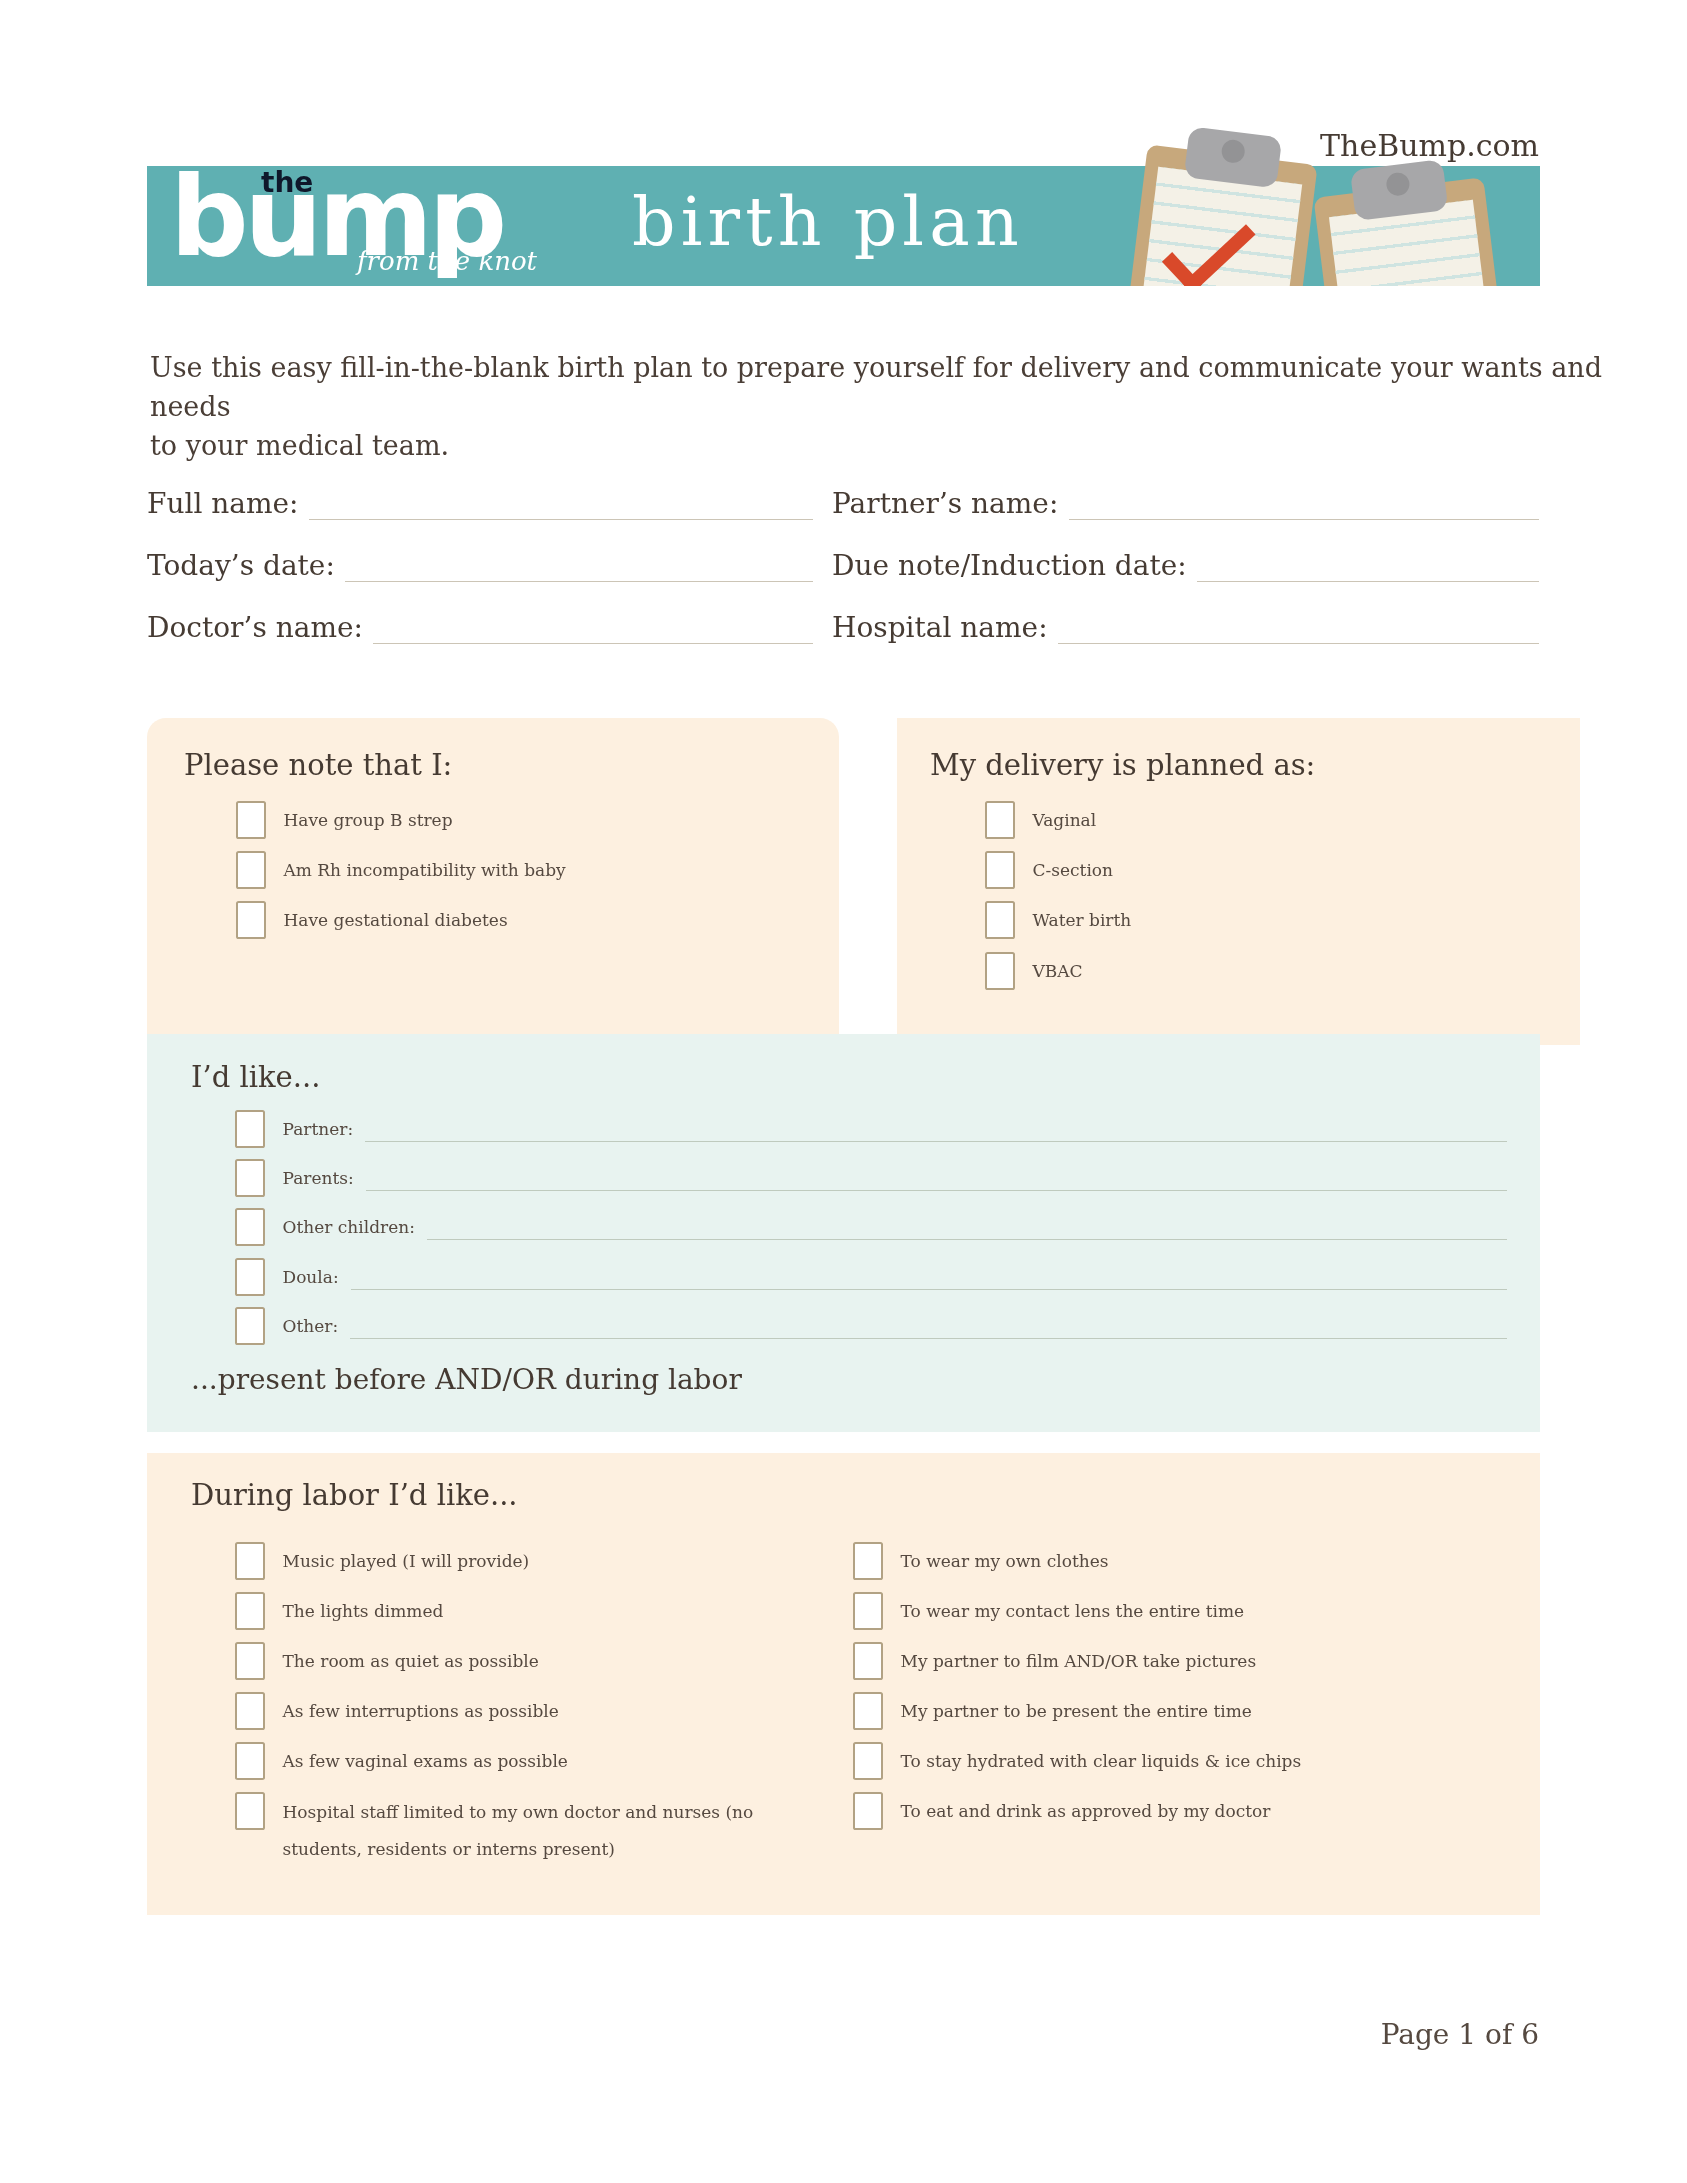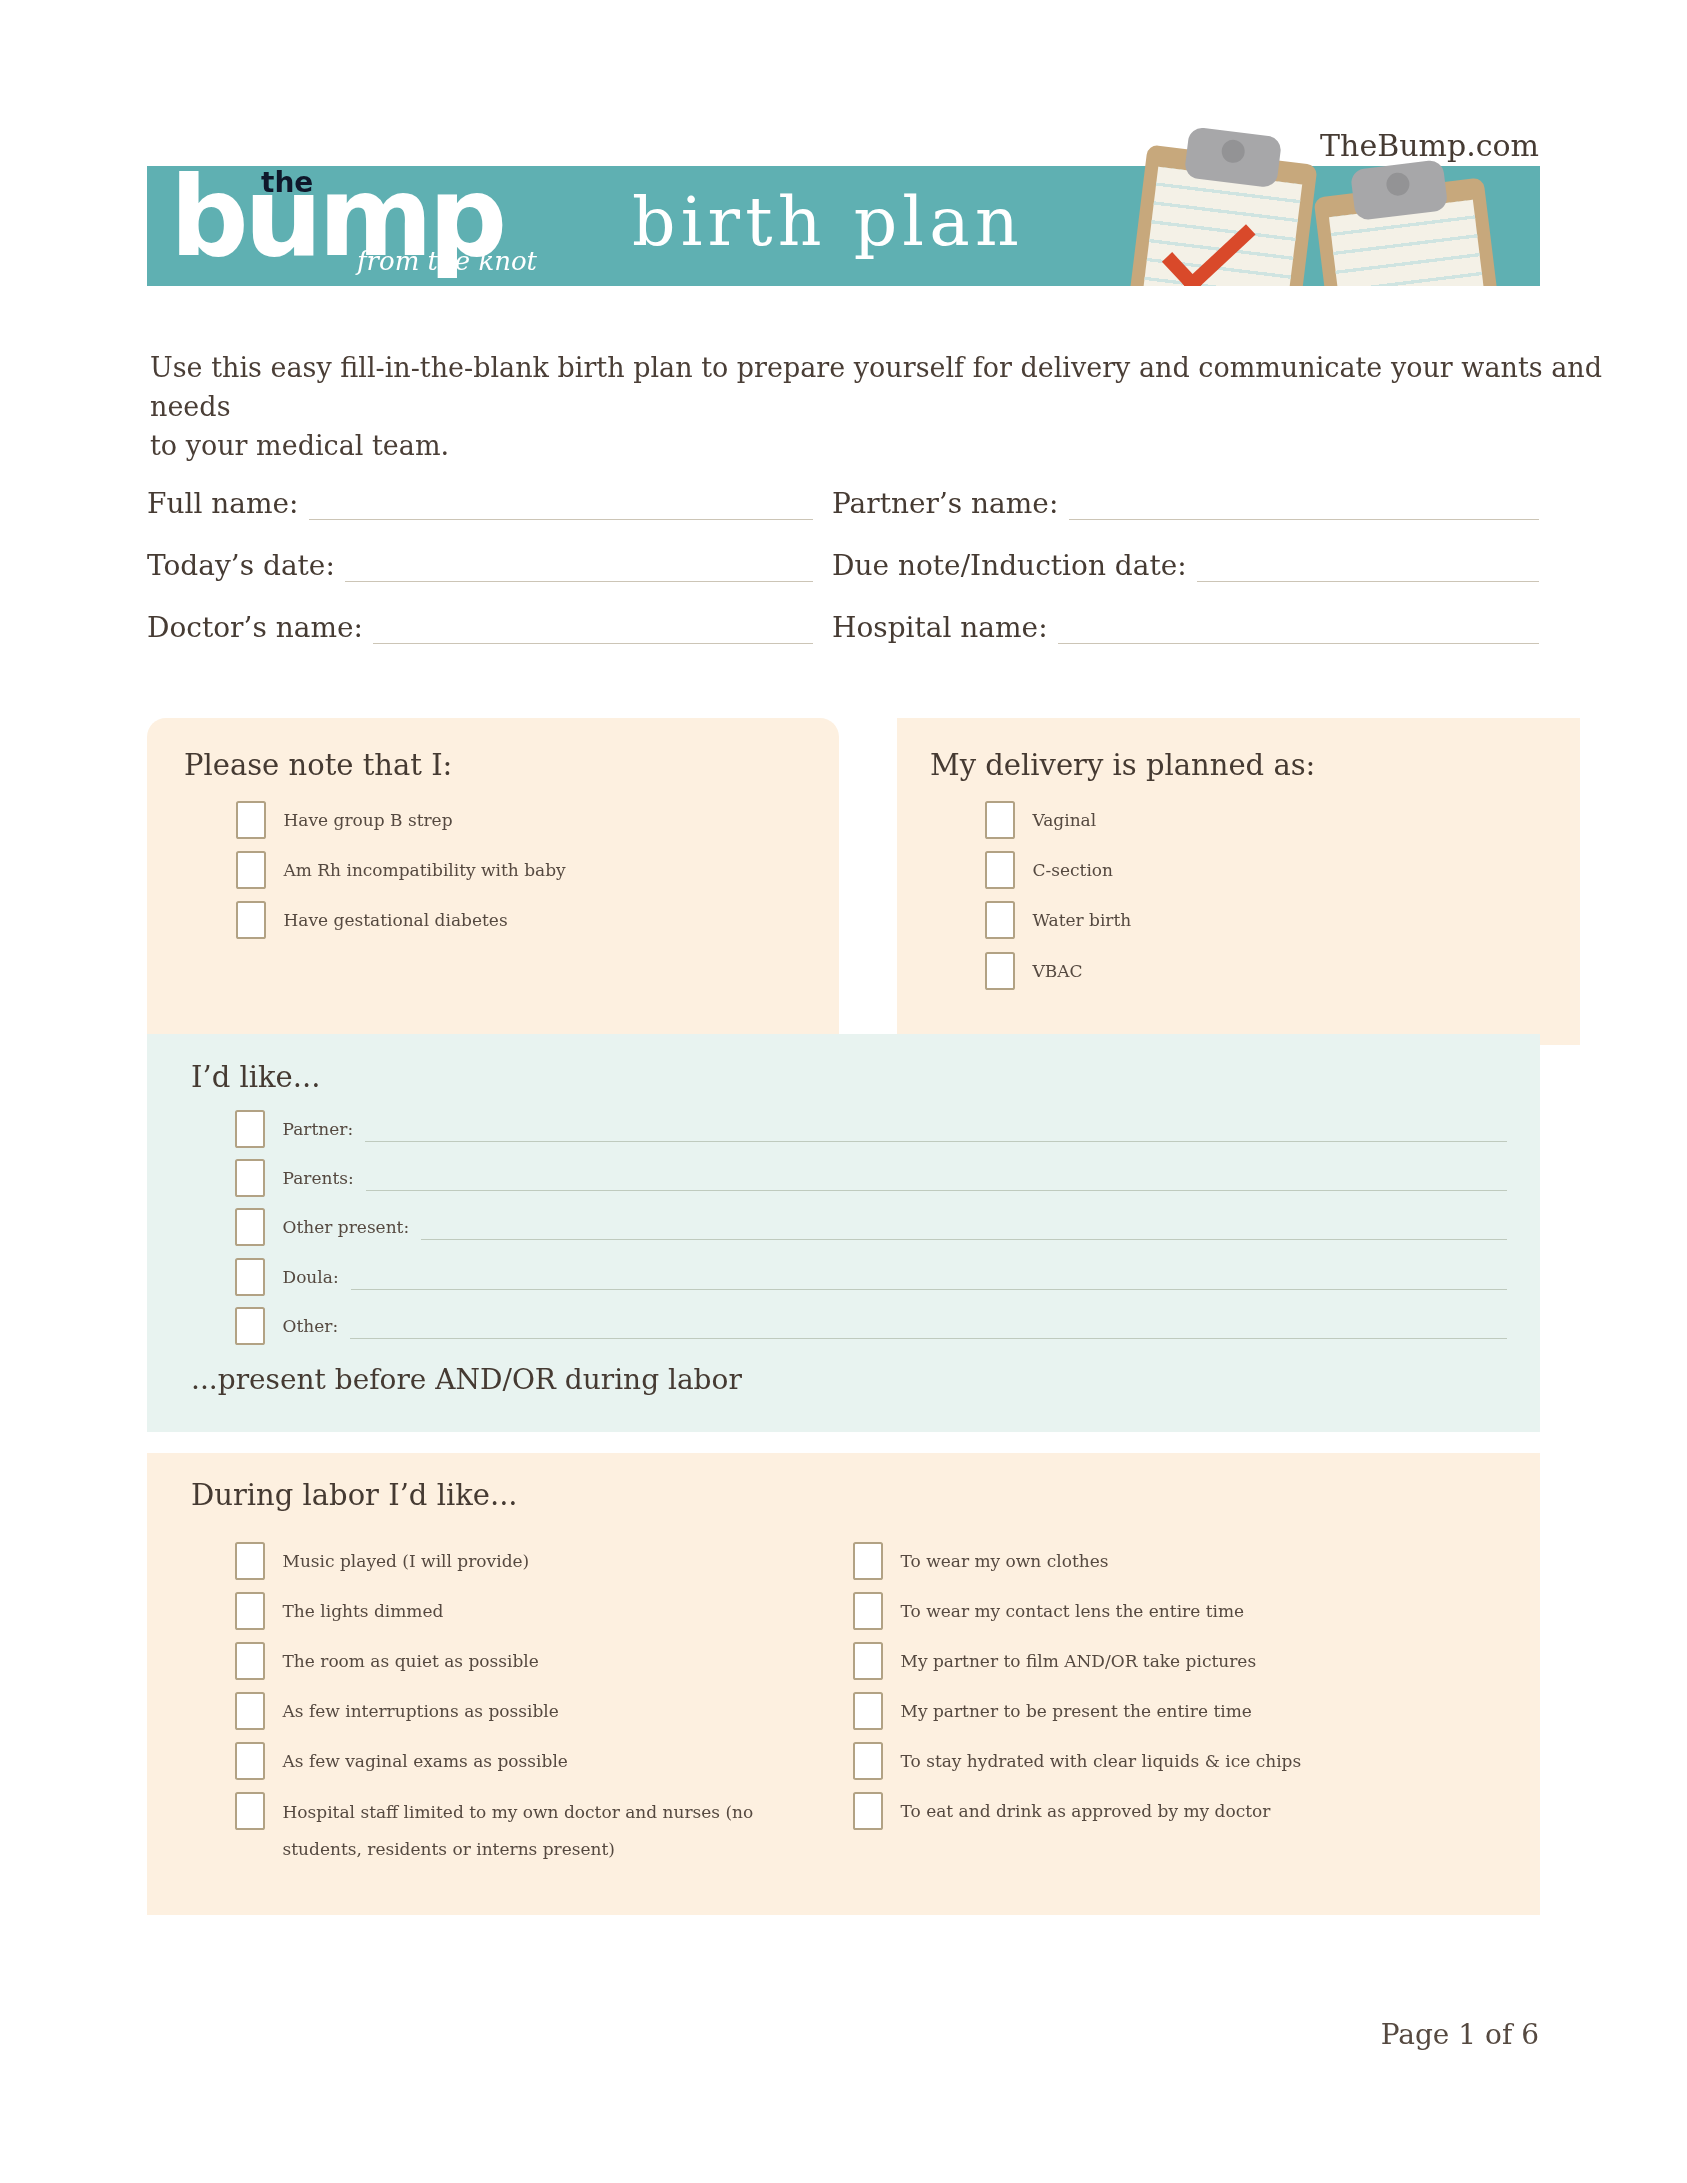--- a/index.html
+++ b/index.html
@@ -178,21 +178,21 @@
         <span class="clabel">Partner:</span>
         <span class="cline"></span>
       </div>
       <div class="citem">
         <span class="cbox"></span>
         <span class="clabel">Parents:</span>
         <span class="cline"></span>
       </div>
       <div class="citem">
         <span class="cbox"></span>
-        <span class="clabel">Other present:</span>
+        <span class="clabel">Other children:</span>
         <span class="cline"></span>
       </div>
       <div class="citem">
         <span class="cbox"></span>
         <span class="clabel">Doula:</span>
         <span class="cline"></span>
       </div>
       <div class="citem">
         <span class="cbox"></span>
         <span class="clabel">Other:</span>

